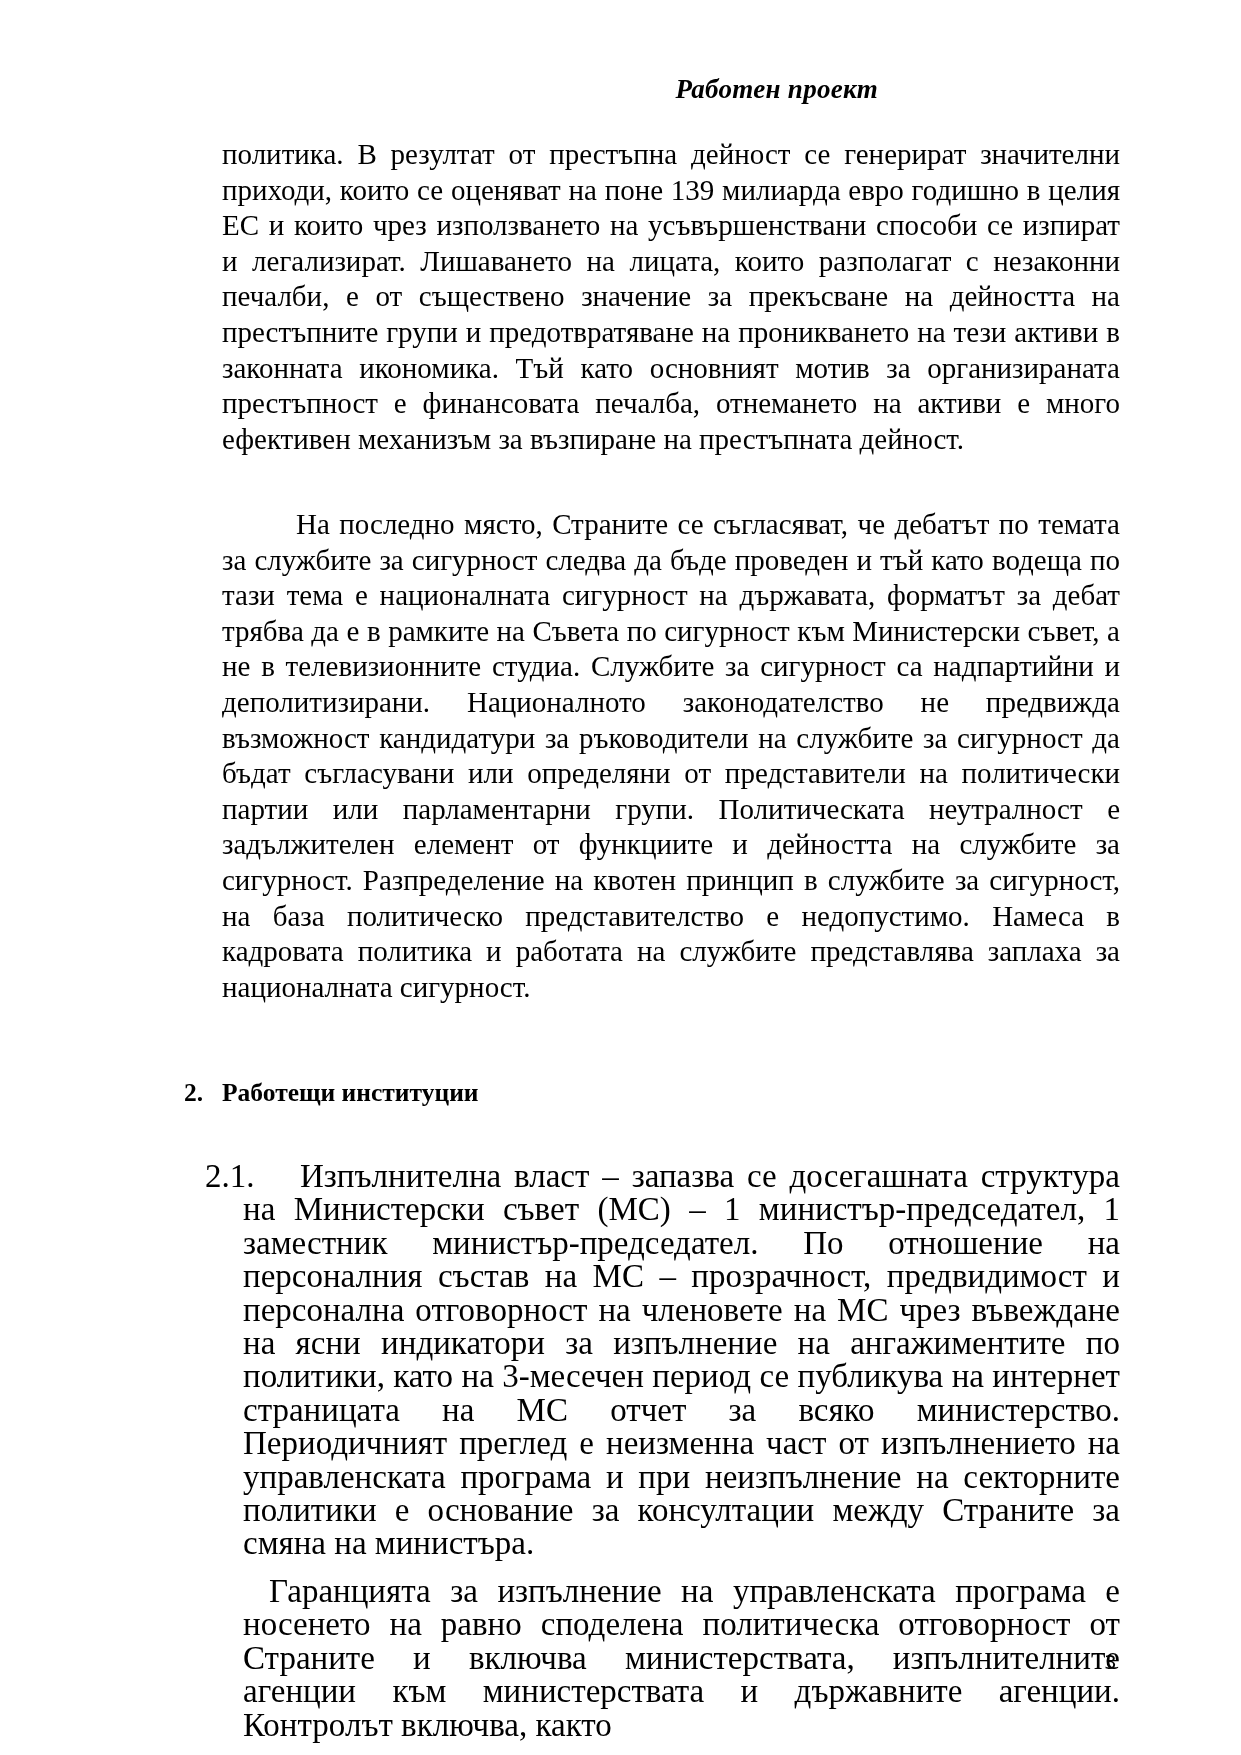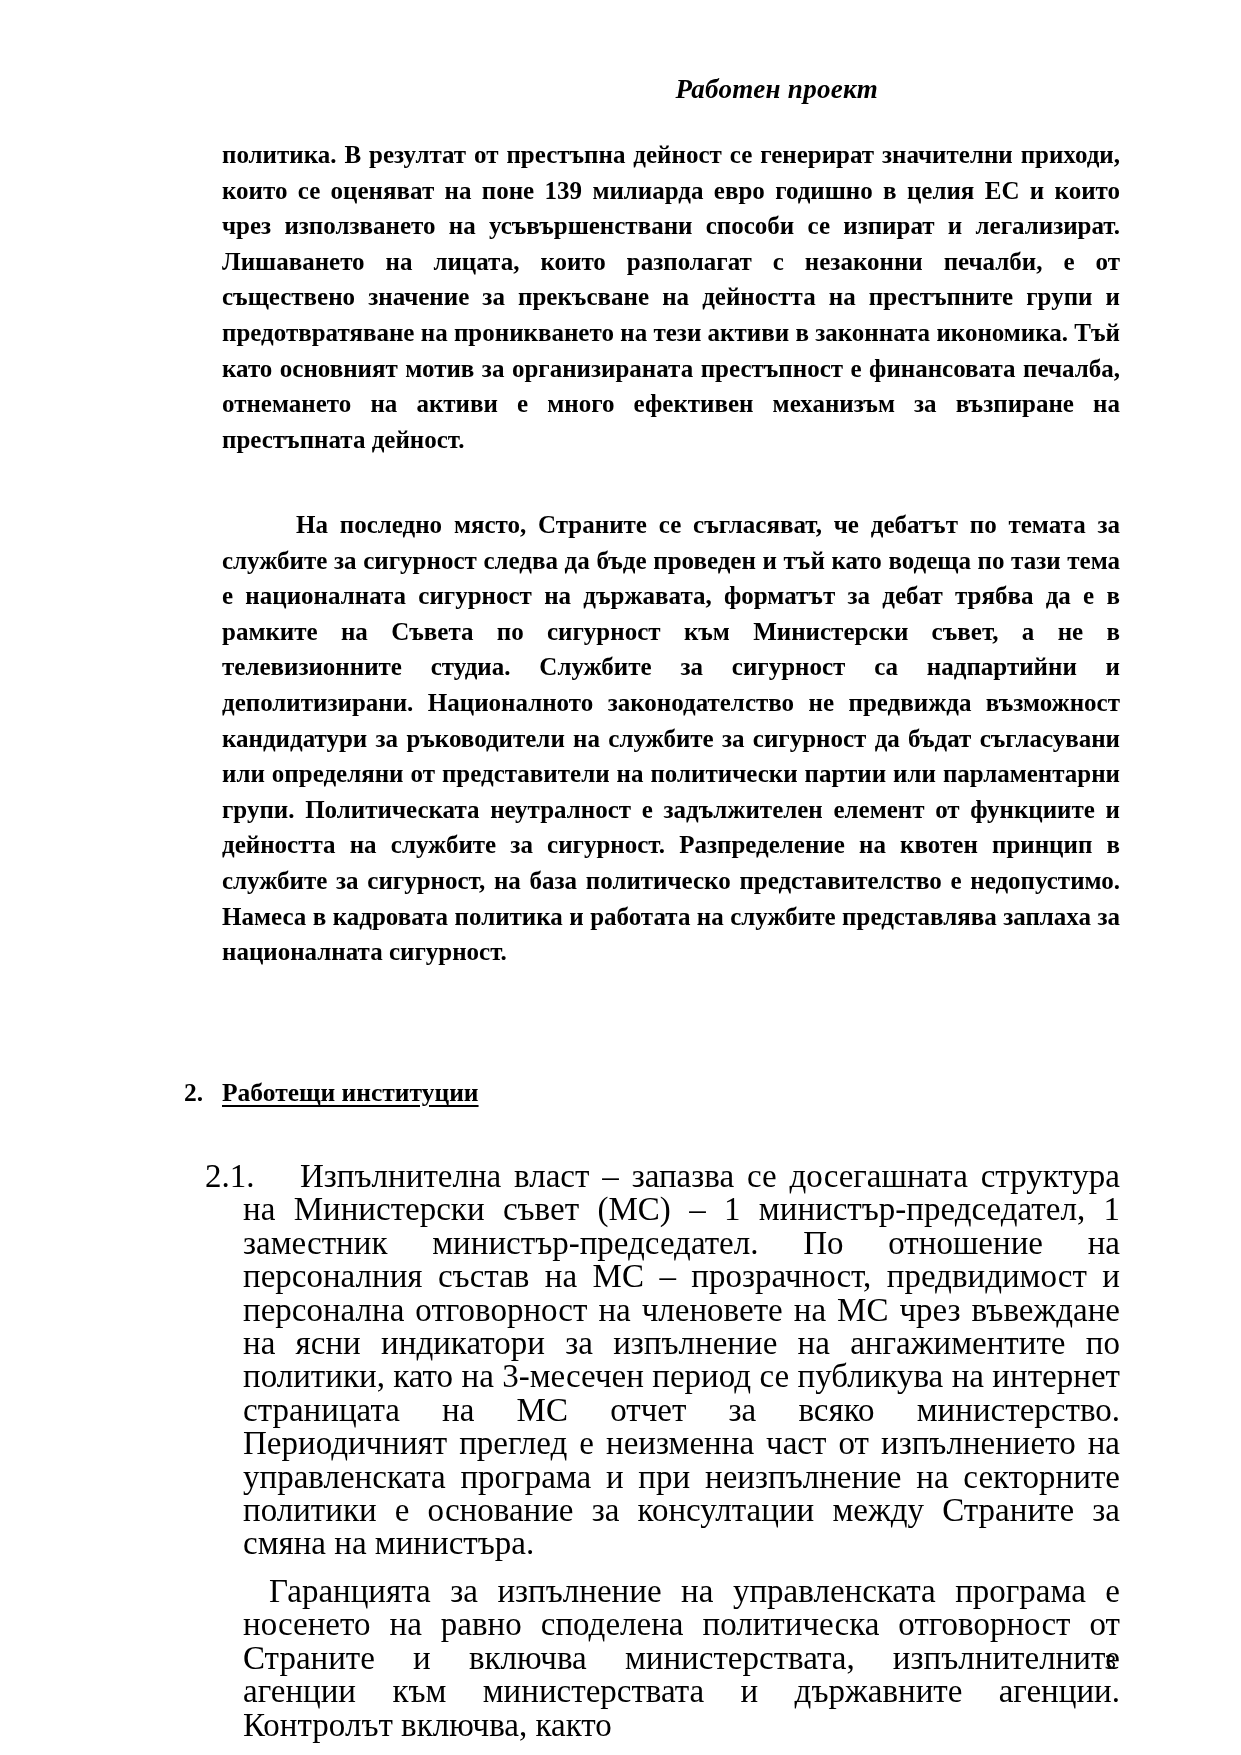--- a/index.html
+++ b/index.html
@@ -28,24 +28,23 @@
     right: 160px;
     font-size: 27px;
     font-weight: bold;
     font-style: italic;
     letter-spacing: 0.3px;
   }
   .body-text {
     position: absolute;
     left: 222px;
     width: 898px;
-    font-size: 25px;
+    font-size: 29px;
     line-height: 35.6px;
     text-align: justify;
-    font-weight: bold;
   }
   .body-text p {
     margin: 0;
   }
   .block-1 { top: 137px; }
   .block-2 { top: 507px; }
   .indent { text-indent: 74px; }
 
   .section-heading {
     position: absolute;
@@ -53,21 +52,20 @@
     left: 184px;
     font-size: 25.5px;
     font-weight: bold;
     line-height: 35px;
   }
   .section-heading .num {
     display: inline-block;
     width: 38px;
   }
   .section-heading .title {
-    text-decoration: underline;
     text-decoration-thickness: 2px;
     text-underline-offset: 4px;
   }
 
   .subsection {
     position: absolute;
     top: 1160px;
     left: 205px;
     width: 915px;
     font-size: 33px;

